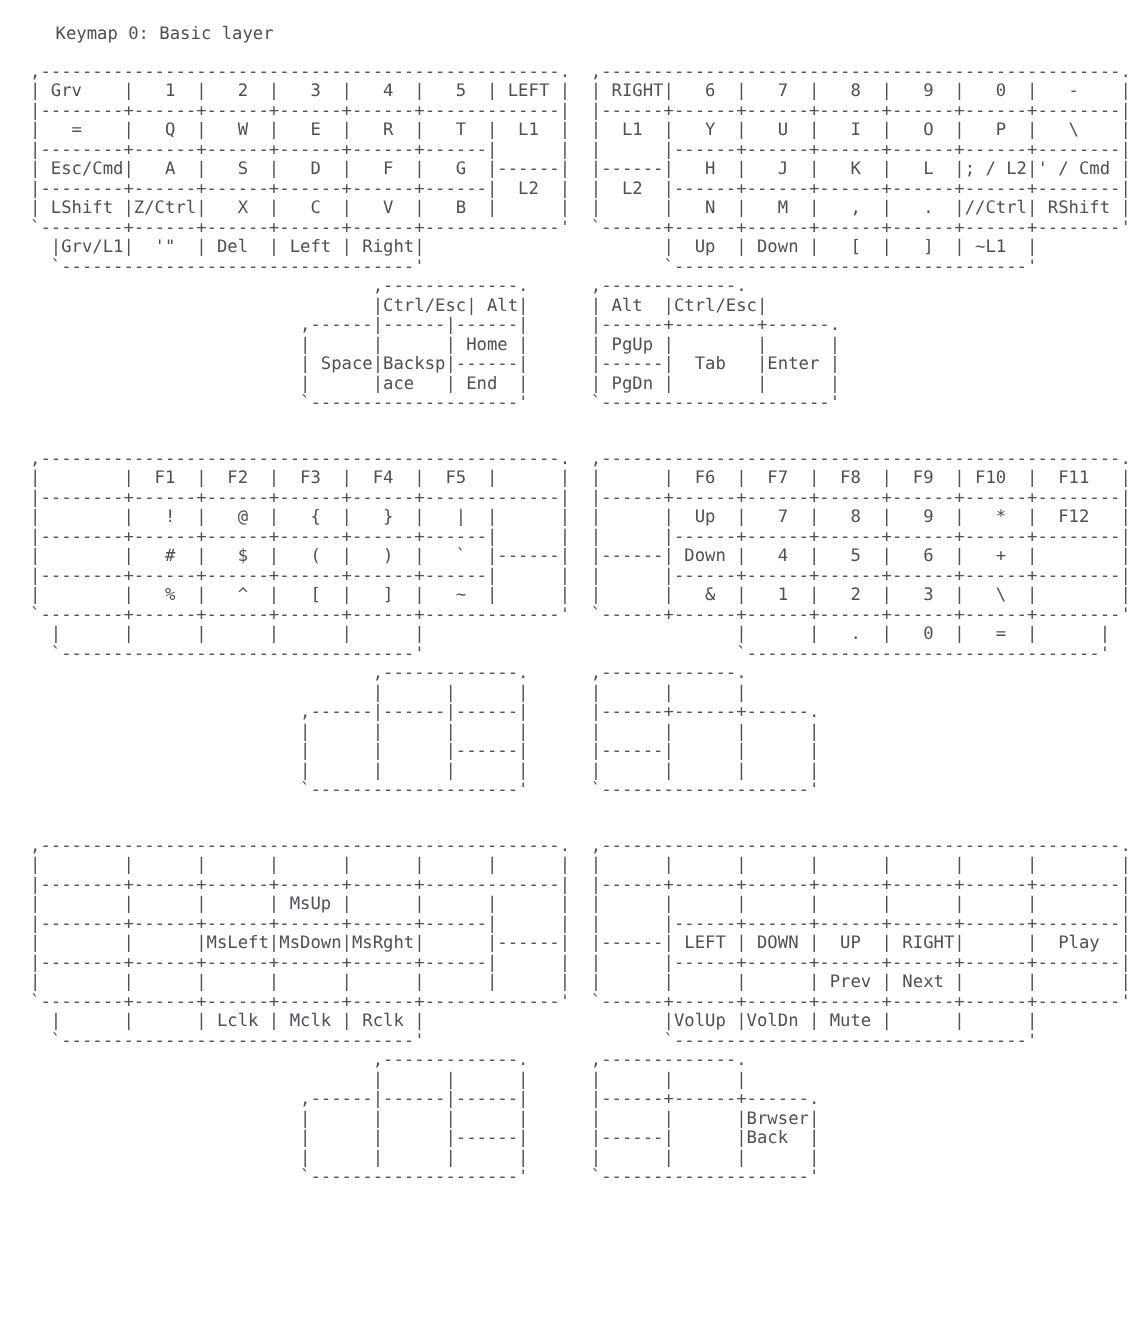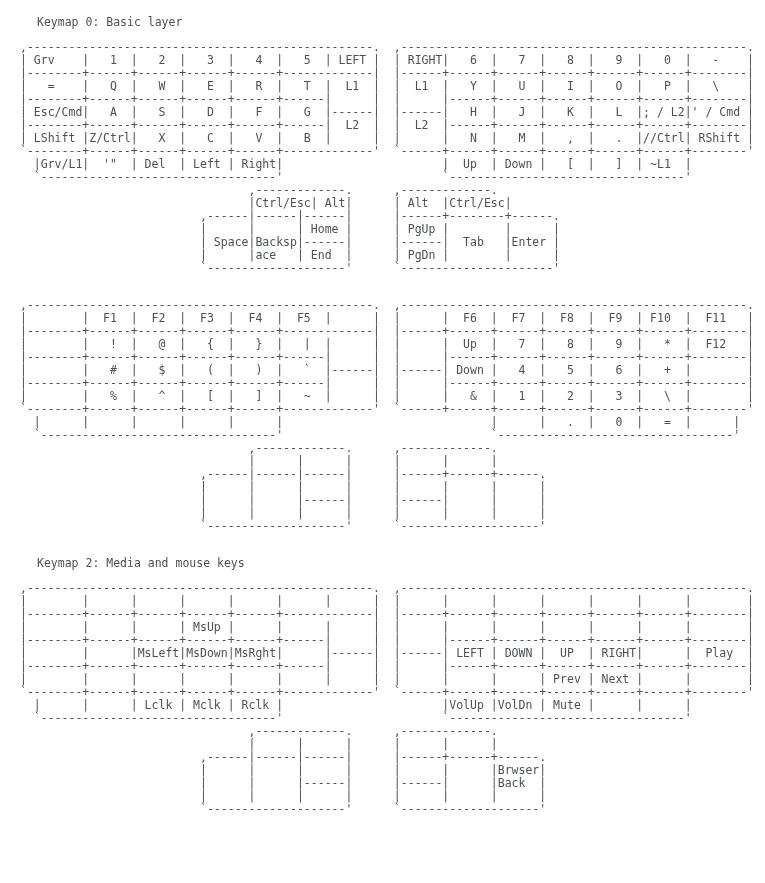--- a/index.html
+++ b/index.html
@@ -72,21 +72,20 @@
                                  ,-------------.      ,-------------.
                                  |      |      |      |      |      |
                           ,------|------|------|      |------+------+------.
                           |      |      |      |      |      |      |      |
                           |      |      |------|      |------|      |      |
                           |      |      |      |      |      |      |      |
                           `--------------------'      `--------------------'</pre>
 </div>
 
 <div class="km-section">
-  <div class="km-title">Keymap 2: Media and mouse keys</div>
   <pre class="km-art">,--------------------------------------------------.  ,--------------------------------------------------.
 |        |      |      |      |      |      |      |  |      |      |      |      |      |      |        |
 |--------+------+------+------+------+-------------|  |------+------+------+------+------+------+--------|
 |        |      |      | MsUp |      |      |      |  |      |      |      |      |      |      |        |
 |--------+------+------+------+------+------|      |  |      |------+------+------+------+------+--------|
 |        |      |MsLeft|MsDown|MsRght|      |------|  |------| LEFT | DOWN |  UP  | RIGHT|      |  Play  |
 |--------+------+------+------+------+------|      |  |      |------+------+------+------+------+--------|
 |        |      |      |      |      |      |      |  |      |      |      | Prev | Next |      |        |
 `--------+------+------+------+------+-------------'  `------+------+------+------+------+------+--------'
   |      |      | Lclk | Mclk | Rclk |                       |VolUp |VolDn | Mute |      |      |

